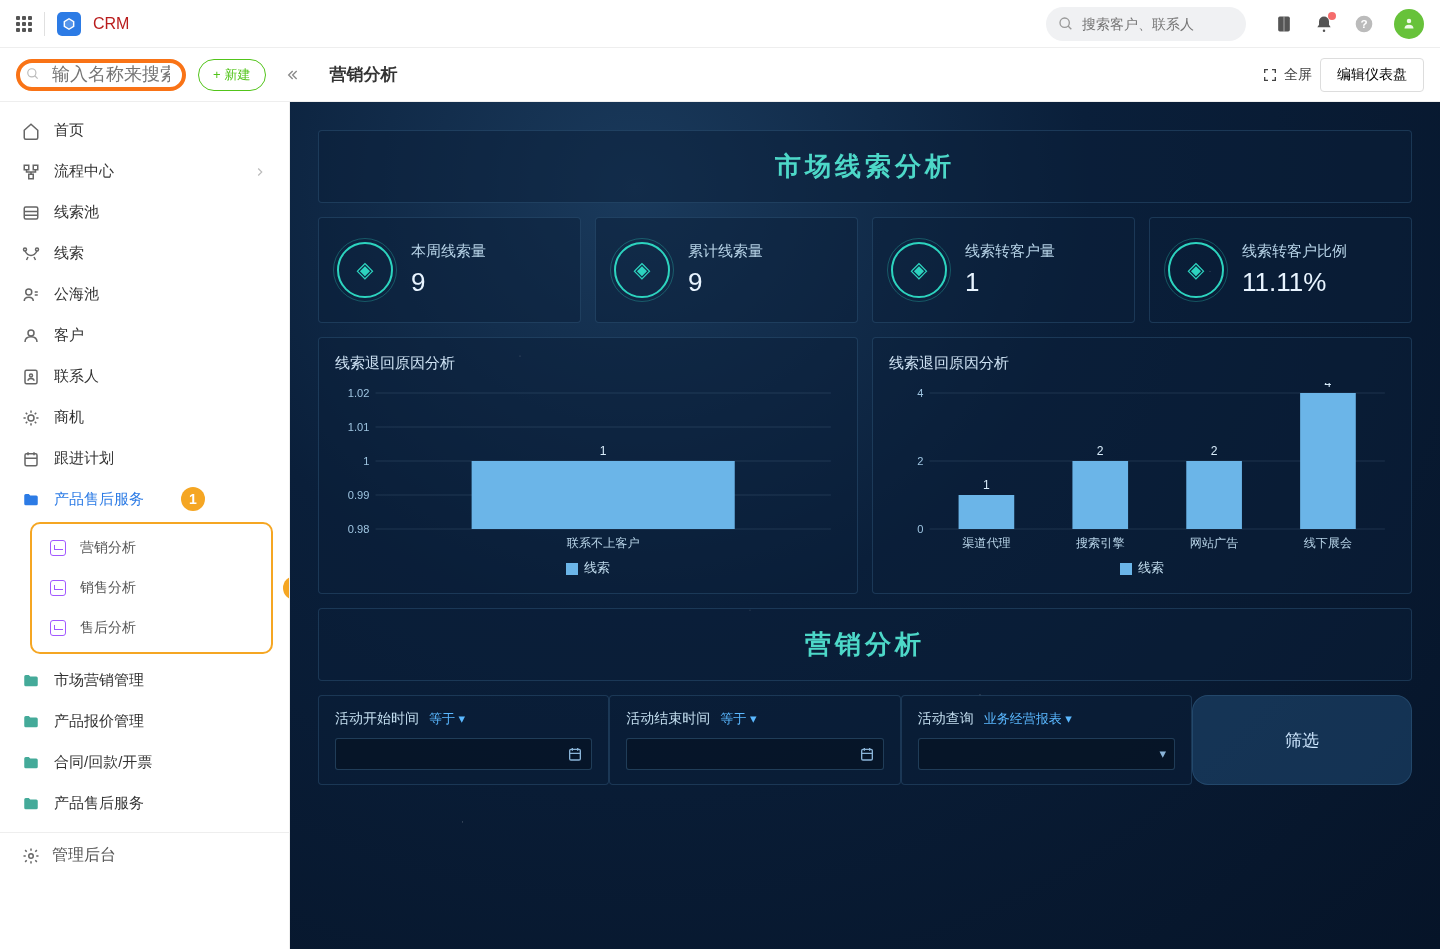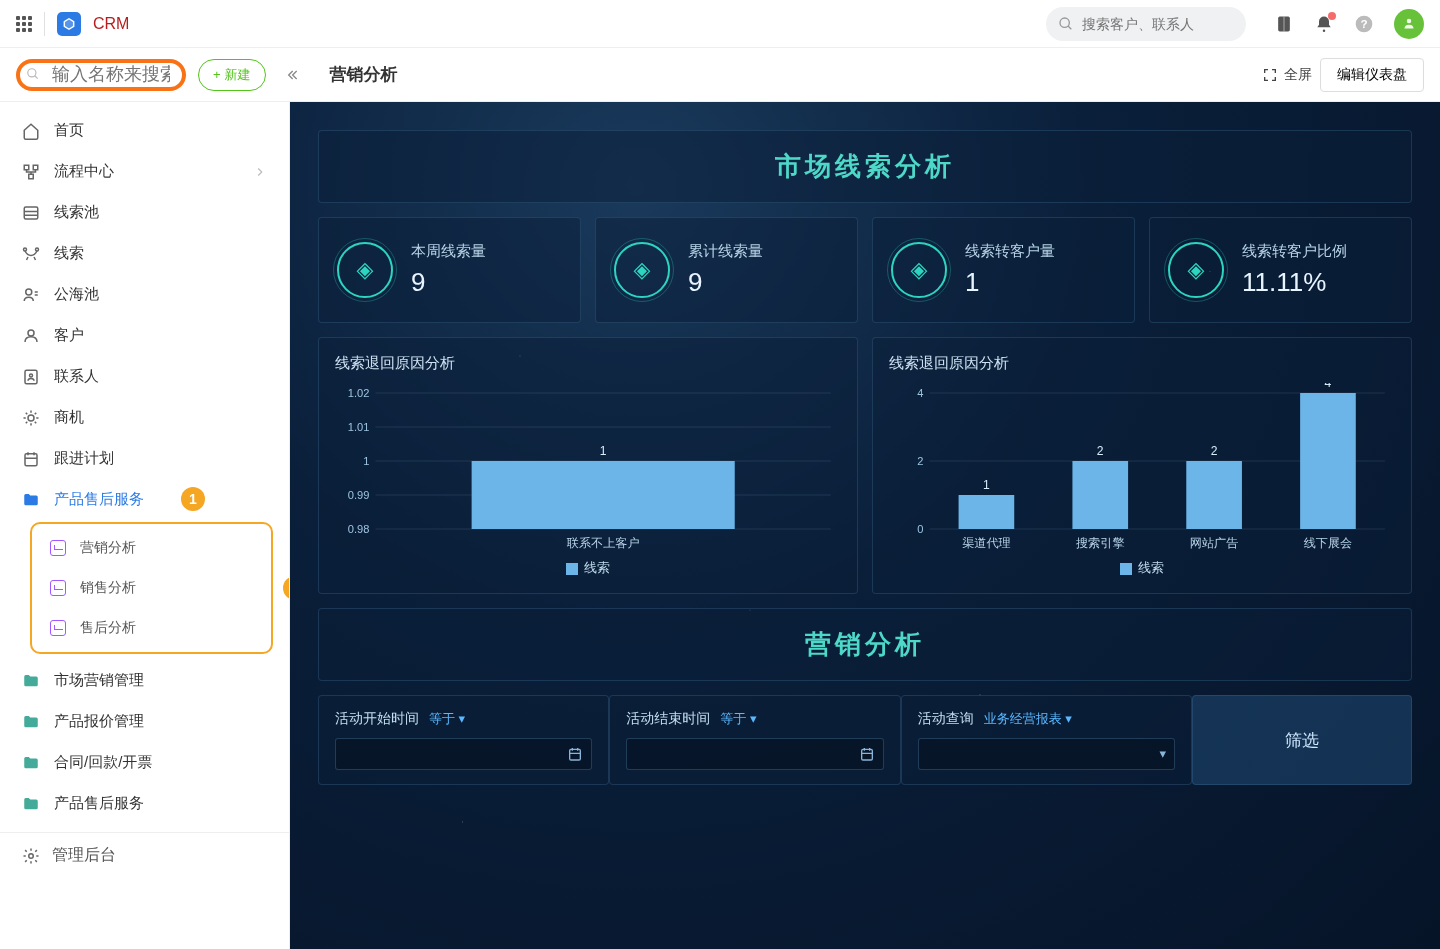--- a/index.html
+++ b/index.html
@@ -75,21 +75,21 @@
     .chart-svg { width: 100%; height: 100%; }
     .chart-legend { text-align: center; color: #c4dff0; font-size: 13px; margin-top: 6px; }
     .legend-sq { display: inline-block; width: 12px; height: 12px; background: #6bb5e8; margin-right: 6px; vertical-align: middle; }
     
     .filter-row { display: grid; grid-template-columns: 1fr 1fr 1fr 220px; gap: 0; }
     .filter-card { background: rgba(10,30,55,0.5); border: 1px solid rgba(70,120,160,0.3); border-radius: 4px; padding: 14px 16px; }
     .filter-top { display: flex; align-items: center; gap: 10px; margin-bottom: 10px; color: #c4dff0; font-size: 14px; }
     .op-select { color: #5ab8ff; font-size: 13px; cursor: pointer; }
     .filter-input { width: 100%; height: 32px; background: rgba(0,0,0,0.25); border: 1px solid rgba(70,120,160,0.4); border-radius: 3px; padding: 0 10px; color: #cde; font-size: 13px; position: relative; }
     .filter-input .cal-icon { position: absolute; right: 8px; top: 7px; color: #8ab4d8; }
-    .filter-btn-card { background: rgba(30,70,110,0.6); border: 1px solid rgba(70,120,160,0.3); border-radius: 4px; display: flex; align-items: center; justify-content: center; }
+    .filter-btn-card { background: rgba(30,70,110,0.6); border: 1px solid rgba(70,120,160,0.3); border-radius: 16px; display: flex; align-items: center; justify-content: center; }
     .filter-btn { color: #cfe8ff; font-size: 17px; cursor: pointer; padding: 20px 40px; }
     
     svg { display: block; }
   </style>
 </head>
 <body>
 
 <div class="topbar">
   <div class="topbar-left">
     <div class="app-grid-icon">

